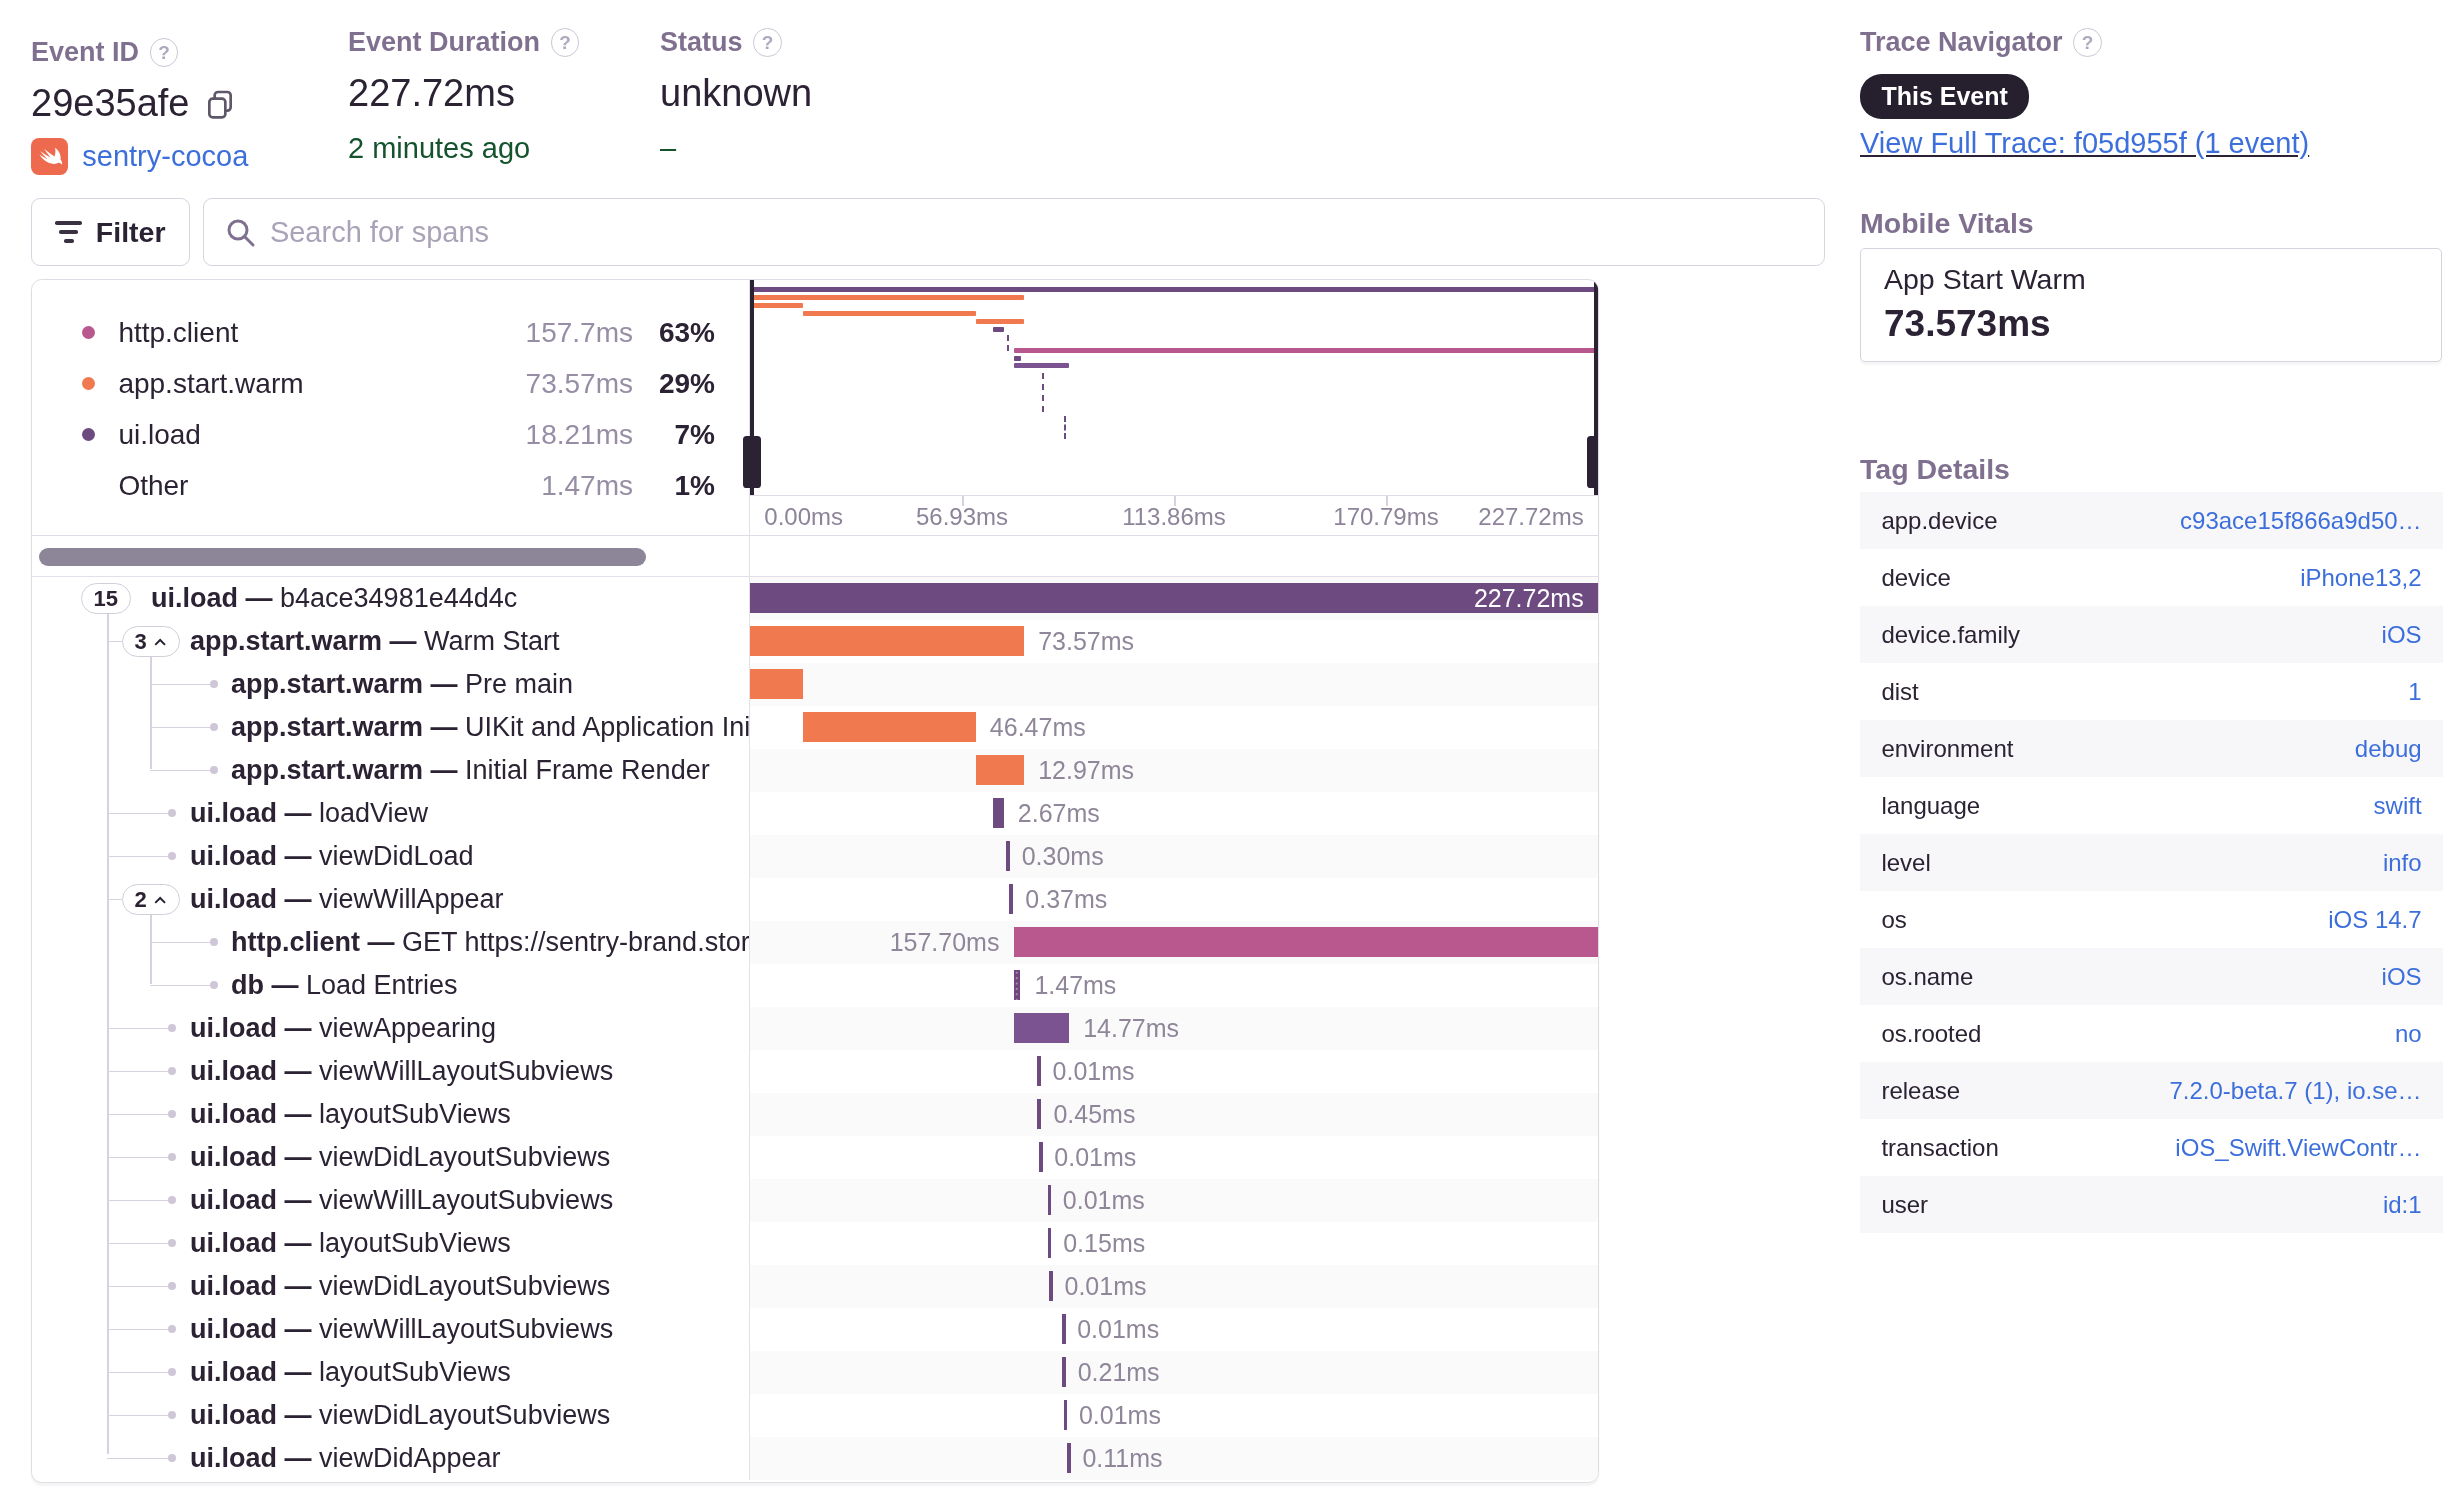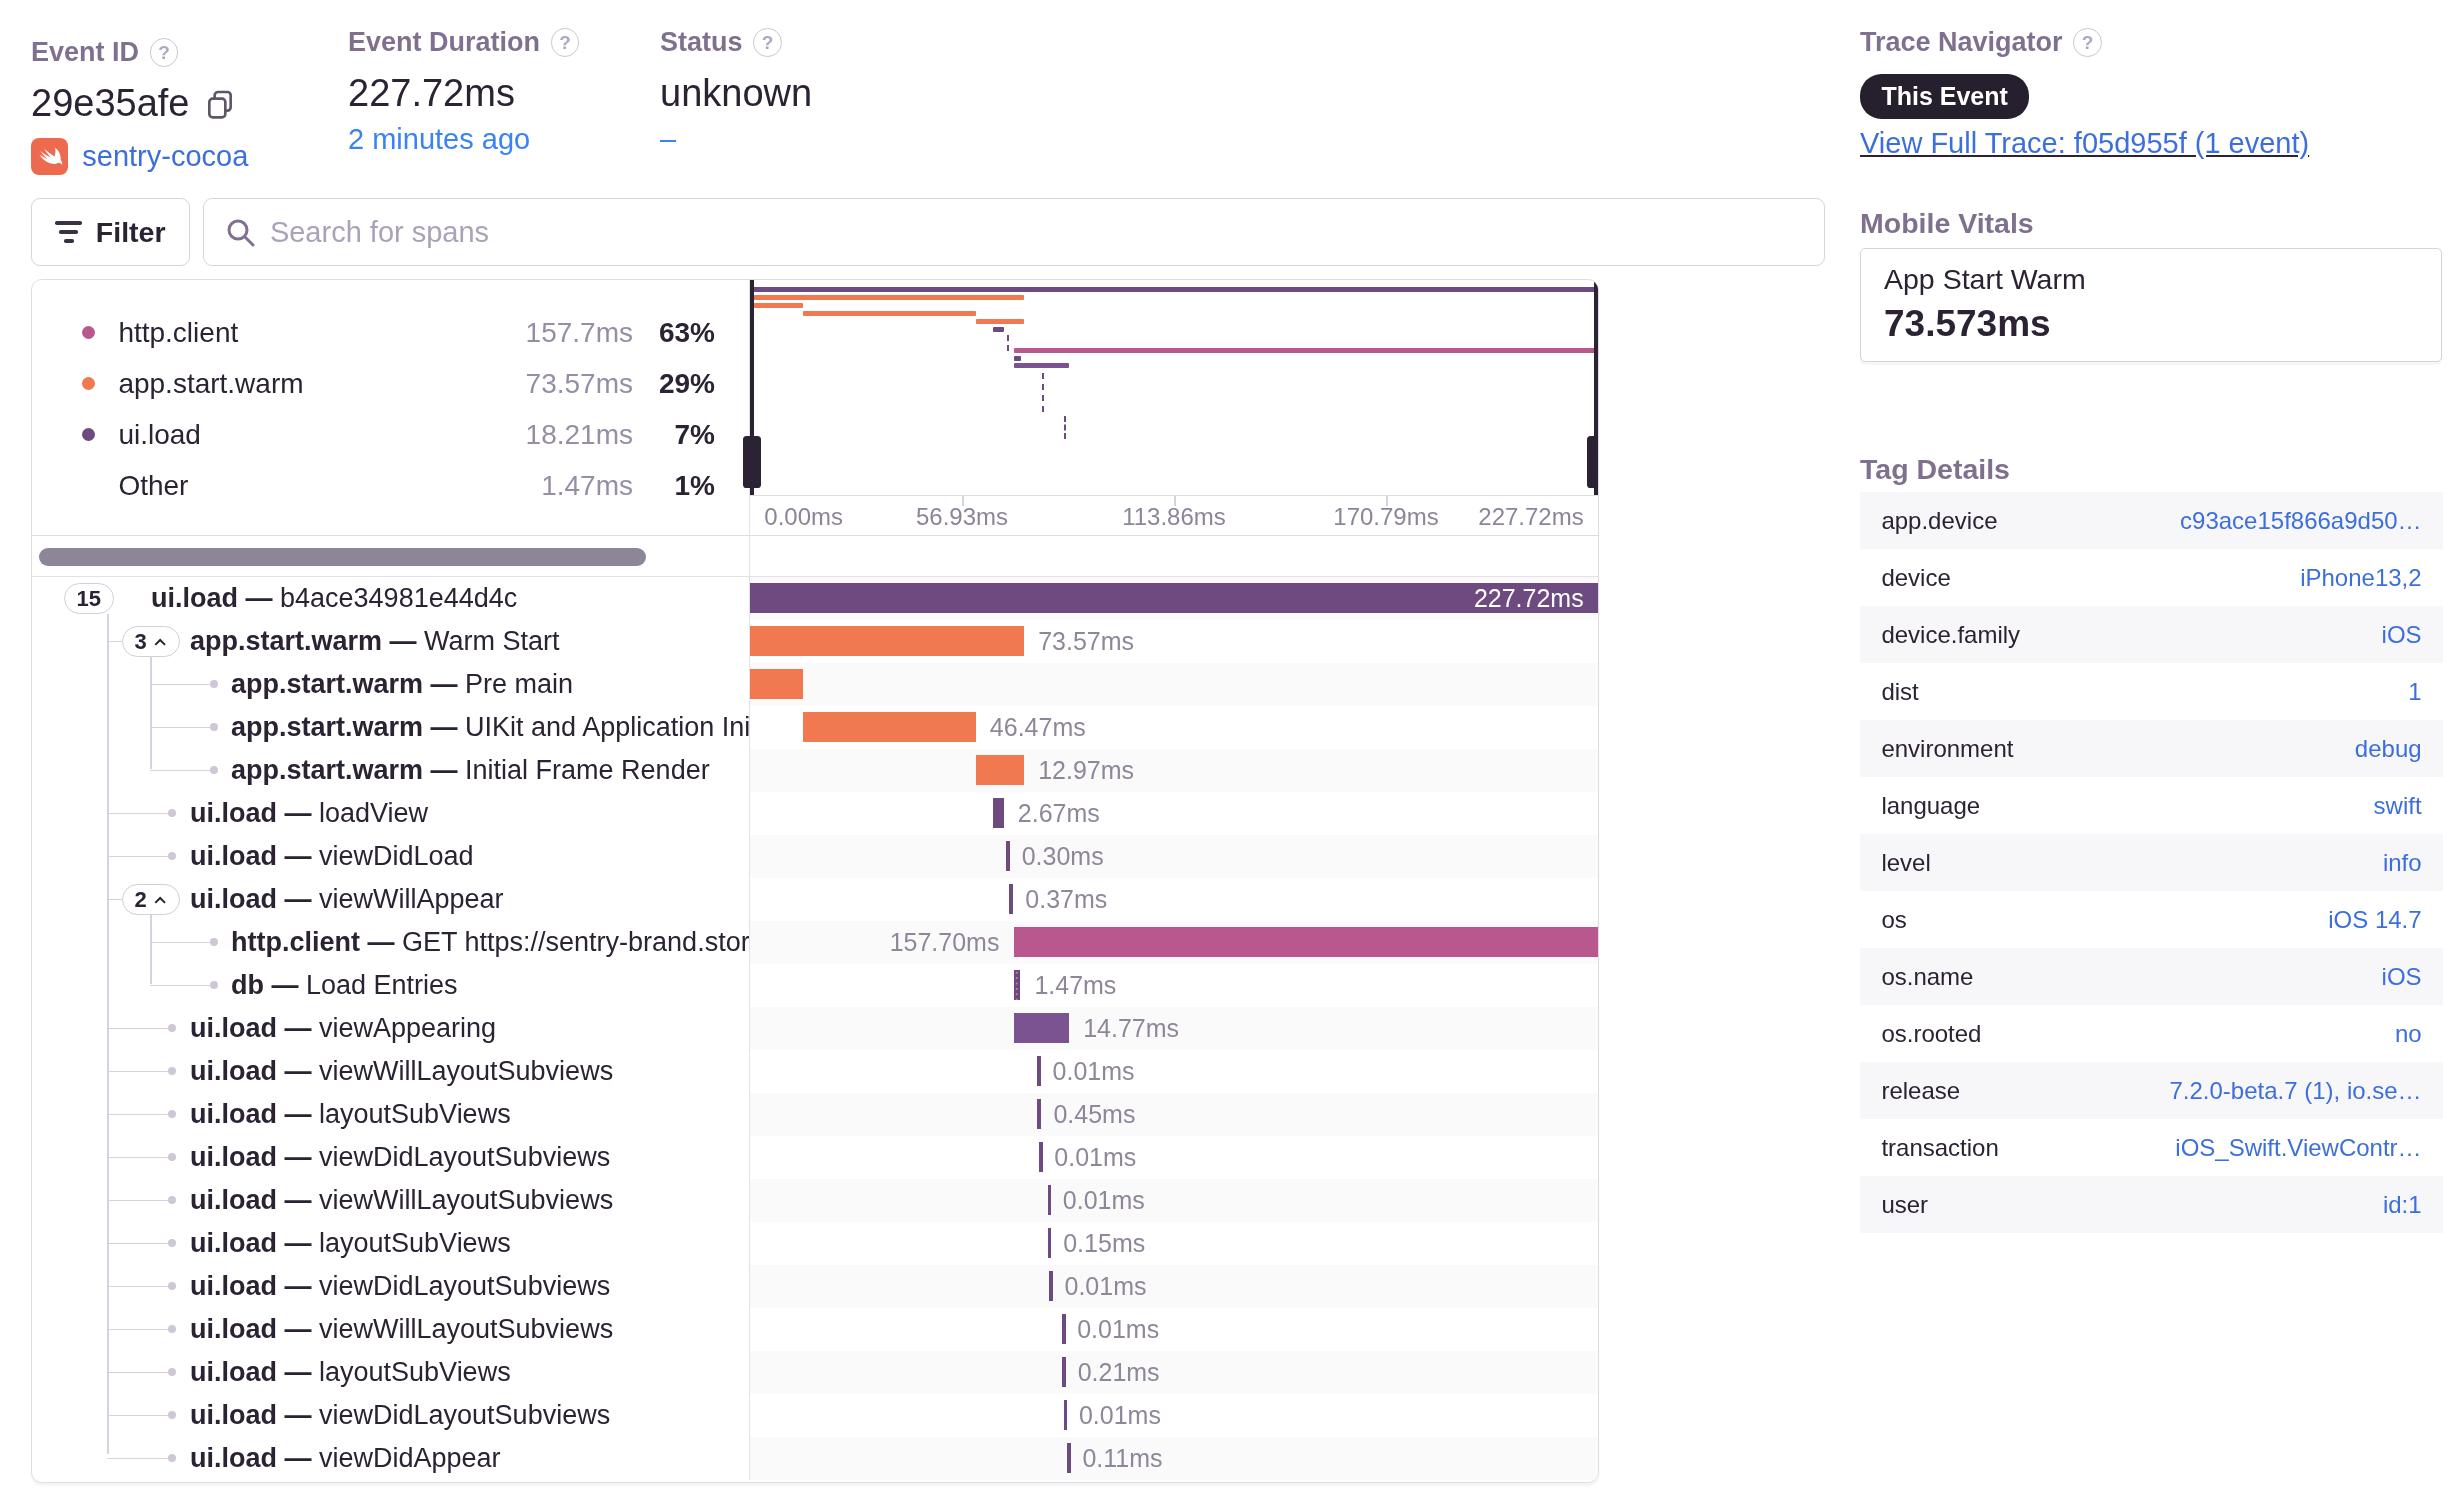--- a/index.html
+++ b/index.html
@@ -5,21 +5,21 @@
   * { margin:0; padding:0; box-sizing:border-box; }
   html,body { width:2462px; height:1492px; overflow:hidden; background:#fff;
     font-family:"Liberation Sans","DejaVu Sans",sans-serif; color:#2b2233; }
   .abs { position:absolute; }
 
   
   .hdr-label { font-size:27px; font-weight:700; color:#80708f; display:flex; align-items:center; gap:10.7px; }
   .qicon { width:28.5px; height:28.5px; border:1.8px solid #cdc6d6; border-radius:50%;
     color:#b0a8bf; font-size:19px; font-weight:700; display:inline-flex; align-items:center; justify-content:center; }
   .hdr-value { font-size:38px; font-weight:500; color:#2b2233; margin-top:14.3px; display:flex; align-items:center; gap:14.3px; }
-  .hdr-sub { font-size:29px; color:#3b82f6; margin-top:8px; }
+  .hdr-sub { font-size:29px; color:#14532d; margin-top:17px; }
   .proj-row { display:flex; align-items:center; gap:14.3px; margin-top:12.5px; }
   .link { color:#3c6fdb; text-decoration:none; cursor:pointer; }
   .swift-badge { width:37px; height:37px; border-radius:8px; background:#ee6a4e; display:flex; align-items:center; justify-content:center; }
   .badge-pill { display:inline-block; background:#261f2e; color:#fff; font-size:25px; font-weight:600;
     padding:8px 21.4px; border-radius:21.4px; }
   .tn-link { font-size:29px; margin-top:8px;text-decoration:underline; }
 
   
   .btn-filter { position:absolute; left:31px; top:198px; width:159px; height:68px; background:#fff;
     border:1.8px solid #d9d3e0; border-radius:9px; display:flex; align-items:center; justify-content:center;
@@ -224,21 +224,21 @@
       <div class="scroll-thumb"></div>
     </div>
     <div style="flex:1;"></div>
   </div>
   <div class="rows" id="rows">
       <div class="trunk" style="left: 118px; top: 337px; height: 70px;"></div>
       <div class="trunk" style="left: 118px; top: 80px; height: 112px;"></div>
       <div class="trunk" style="left: 75px; top: 37px; height: 840px;"></div>
       <div class="srow">
         <div class="cell-left">
-          <div class="pill" style="left: 32px; justify-content: center;">
+          <div class="pill" style="left: 49px; justify-content: center;">
             <span>15</span>
           </div>
           <div class="row-text" style="left: 119px;"><b>ui.load — </b>b4ace34981e44d4c</div>
         </div>
         <div class="cell-right alt">
           <div class="bar" style="left: 0%; width: 100%; background: rgb(109, 74, 128);"></div>
           <span class="bar-label inside" style="right: 14.3px;">227.72ms</span>
         </div>
       </div>
       <div class="srow">

